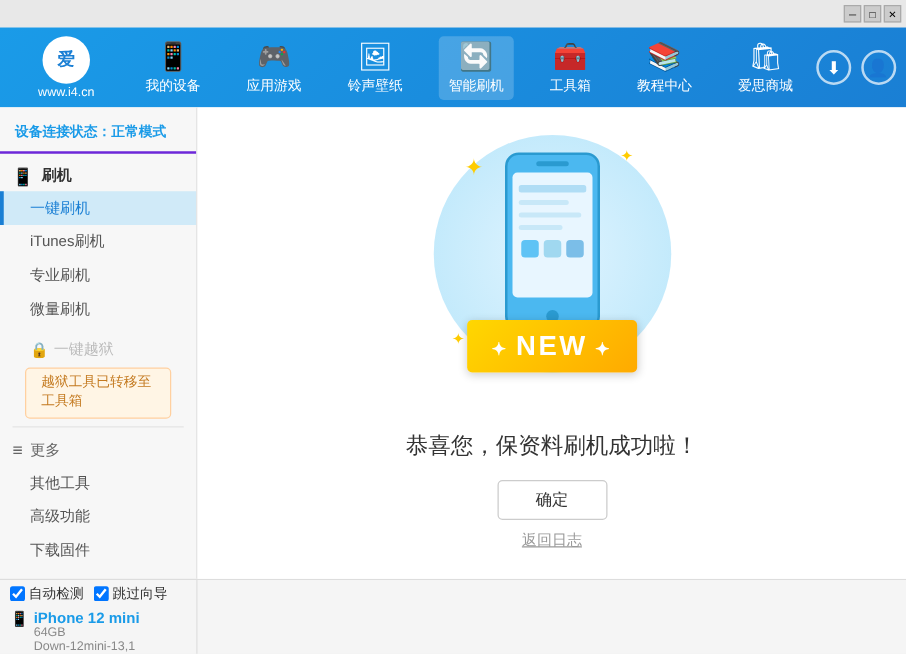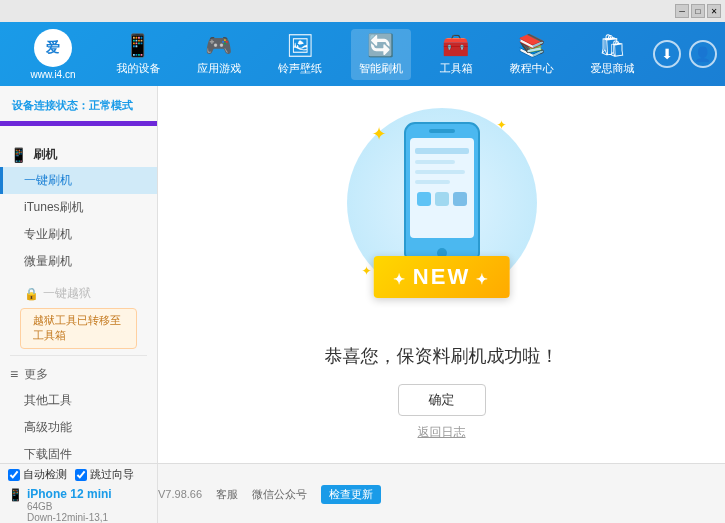--- a/index.html
+++ b/index.html
@@ -121,22 +121,22 @@
       width: 158px;
       background: #f7f7f7;
       border-right: 1px solid #e0e0e0;
       padding-top: 8px;
       overflow-y: auto;
     }
     .status-bar-top {
       font-size: 11px;
       color: #666;
       padding: 4px 12px 8px 12px;
-      border-bottom: 5px solid #6d28d9;
-      margin-bottom: 12px;
+      border-bottom: 2px solid #6d28d9;
+      margin-bottom: 1px;
     }
     .status-bar-top span {
       color: #1a9be8;
       font-weight: bold;
     }
     .sidebar-section {
       padding: 4px 0;
     }
     .sidebar-category {
       display: flex;
@@ -478,21 +478,15 @@
           <span style="font-size:12px; color:#1a9be8; margin-top:1px;">📱</span>
           <div>
             <div style="font-size:12px; color:#1a9be8; font-weight:bold;">iPhone 12 mini</div>
             <div style="font-size:10px; color:#888;">64GB</div>
             <div style="font-size:10px; color:#888;">Down-12mini-13,1</div>
           </div>
         </div>
       </div>
 
 
-      <div style="display:flex; align-items:center; gap:14px; padding-right:12px;">
-        <span class="version-text" style="font-size:11px;color:#888;">V7.98.66</span>
-        <span class="bottom-link" style="font-size:11px;color:#666;cursor:pointer;">客服</span>
-        <span class="bottom-link" style="font-size:11px;color:#666;cursor:pointer;">微信公众号</span>
-        <button class="update-btn">检查更新</button>
-      </div>
     </div>
   </div>
 </div>
 
 </body></html>

